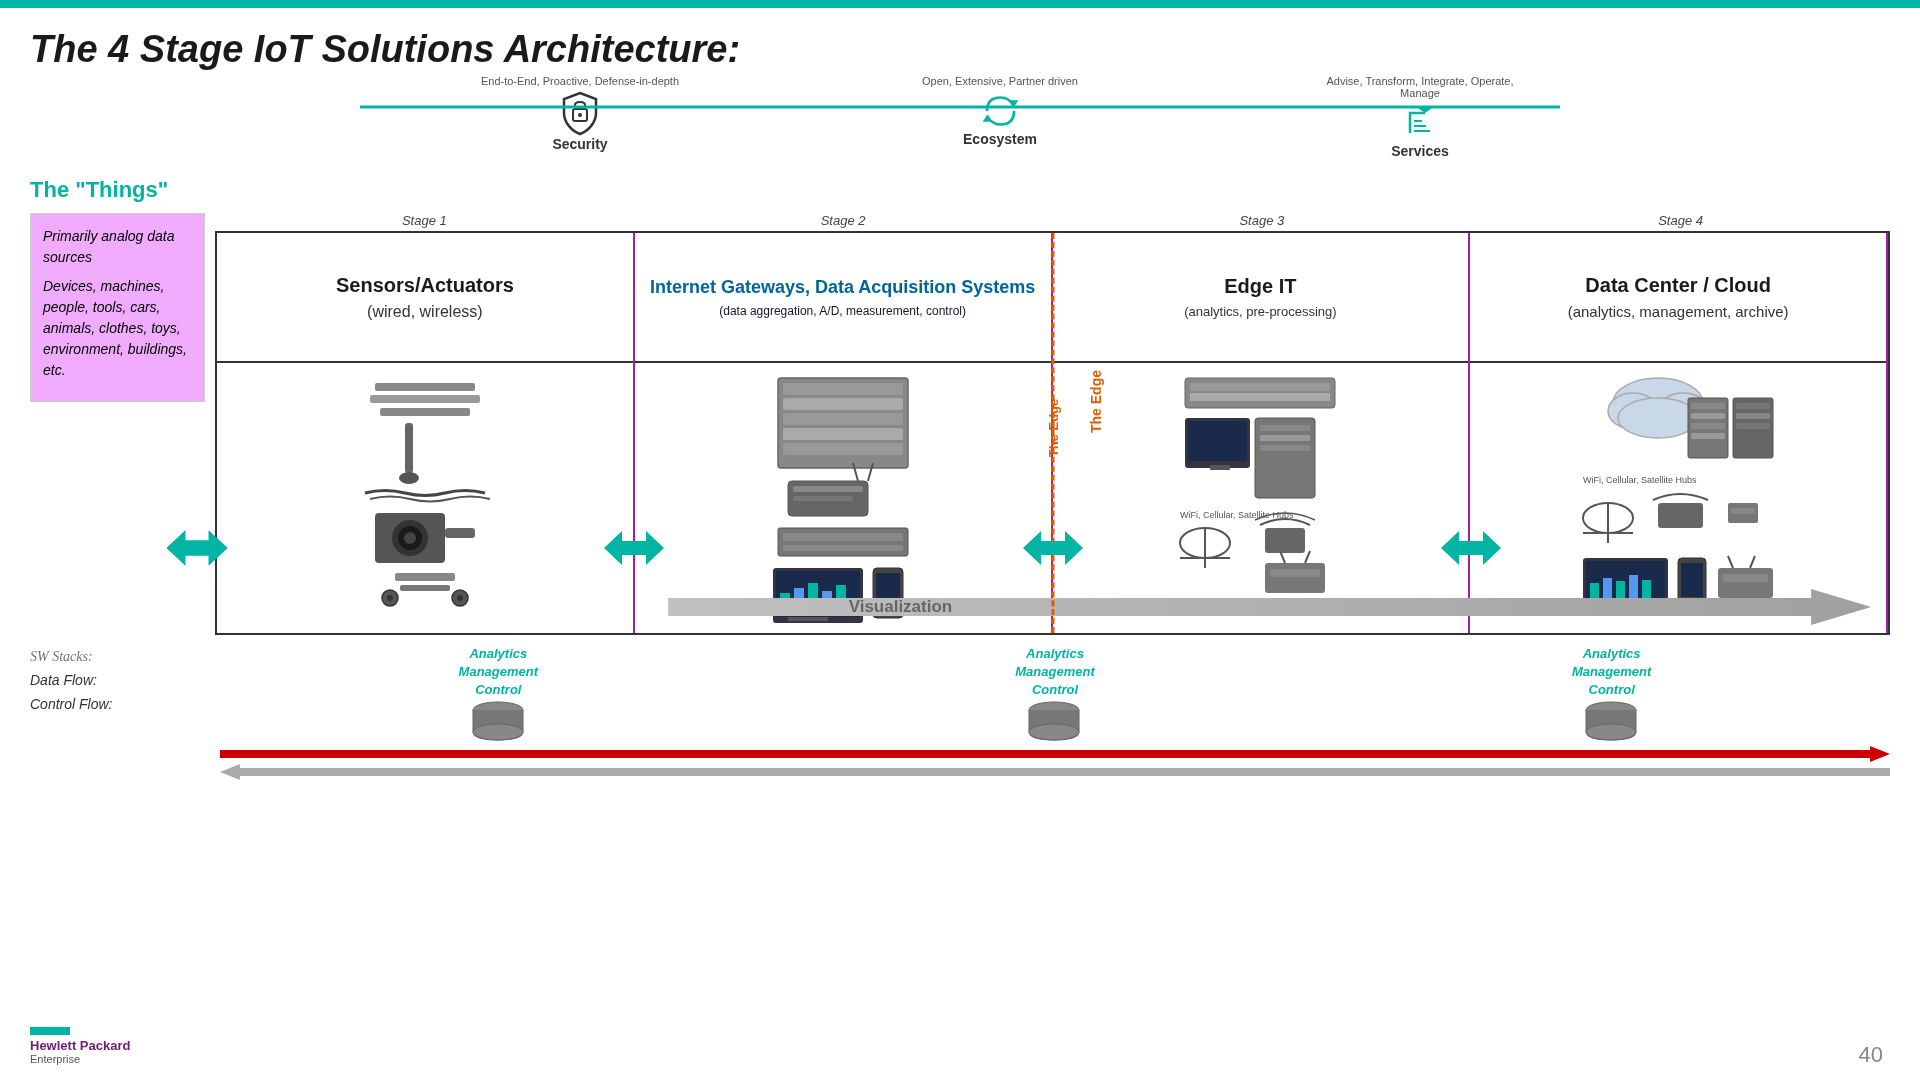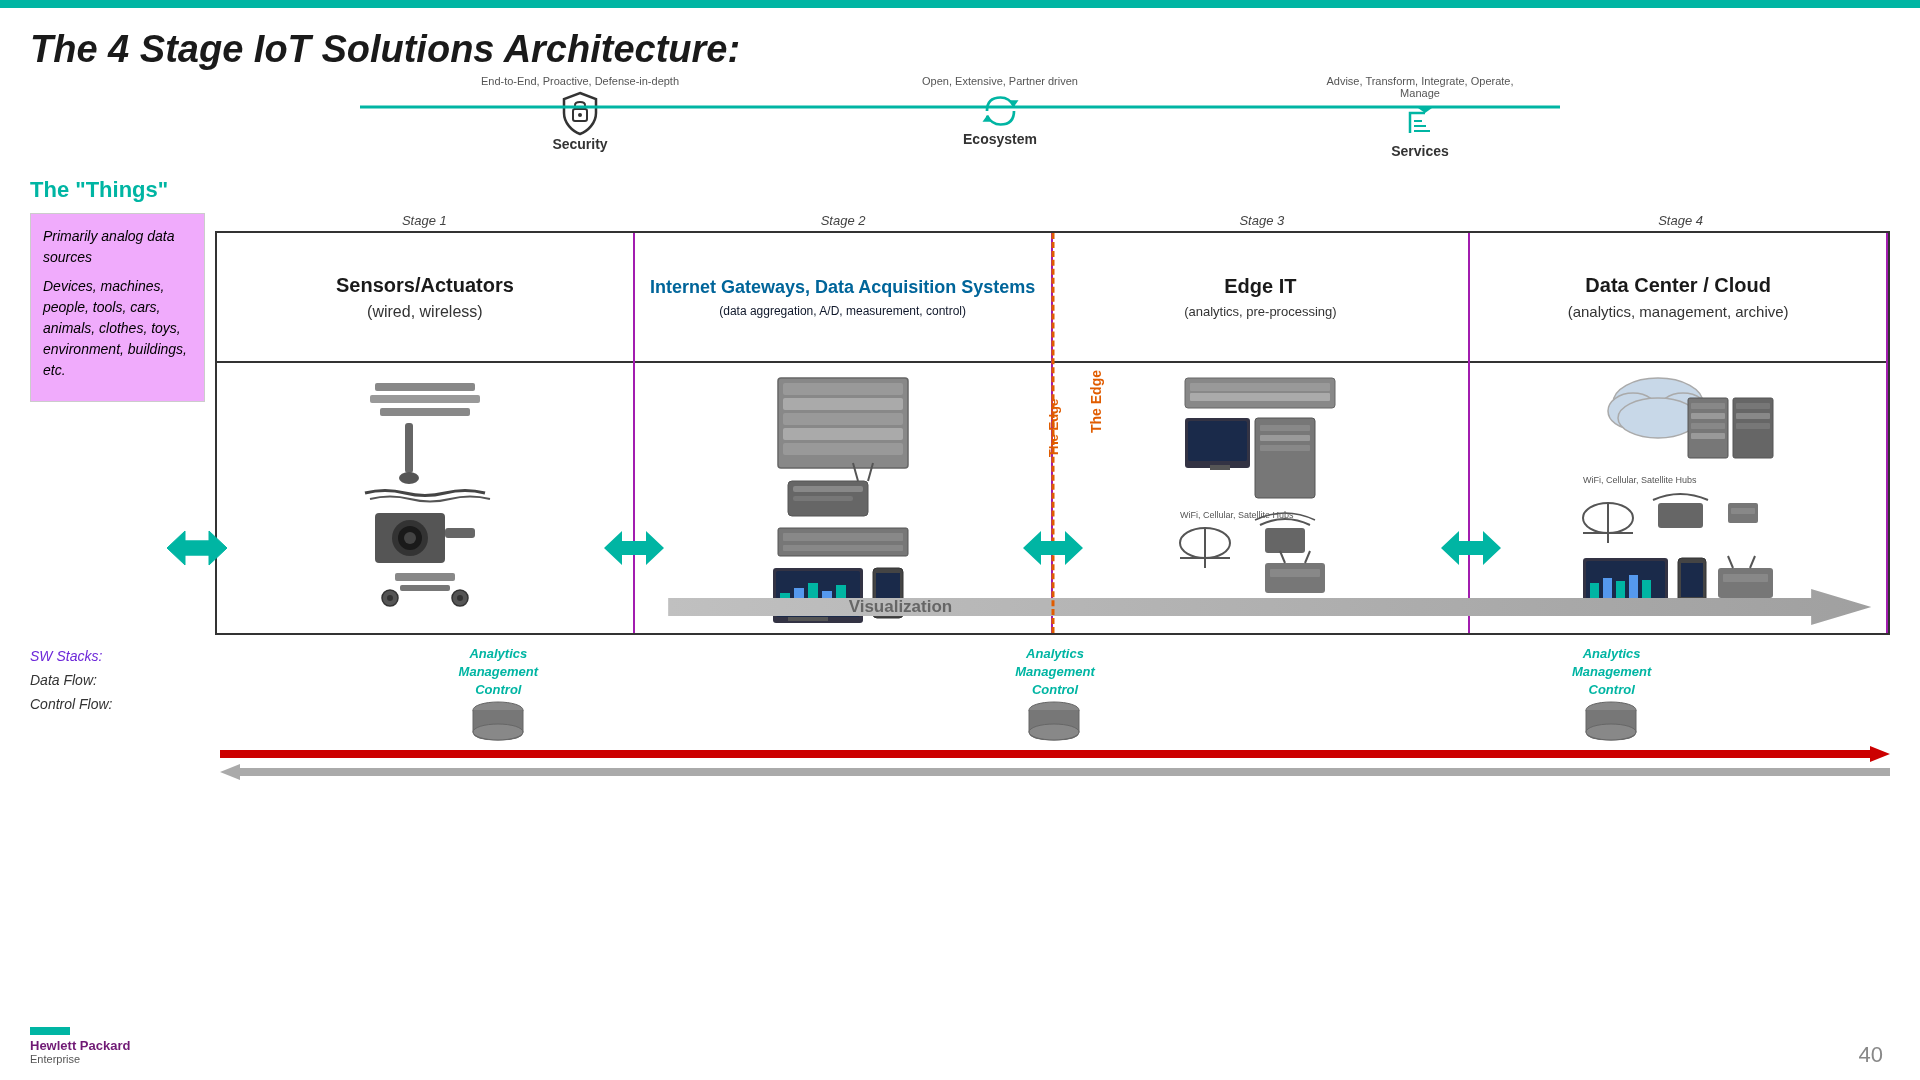--- a/index.html
+++ b/index.html
@@ -505,21 +505,21 @@
           The Edge
         </div>
 
       </div>
     </div>
   </div>
 
   <div style="display:flex; align-items:flex-start; margin-top:10px; padding-left:0;">
 
     <div style="width:190px; flex-shrink:0;">
-      <div style="font-style:italic; font-size:14px; color:#6d28d9; line-height:1.7;">SW Stacks:</div>
+      <div style="font-style:italic; font-size:14px; color:#737373; line-height:1.7;font-family:Liberation Serif, serif;">SW Stacks:</div>
       <div style="font-style:italic; font-size:14px; color:#333; line-height:1.7;">Data Flow:</div>
       <div style="font-style:italic; font-size:14px; color:#333; line-height:1.7;">Control Flow:</div>
     </div>
 
     <div style="flex:1; position:relative;">
 
       <div style="display:flex; justify-content:space-around; align-items:flex-end; margin-bottom:4px;">
 
         <div style="display:flex; flex-direction:column; align-items:center;">
           <div style="color:#00b5a3; font-weight:bold; font-style:italic; font-size:13px; text-align:center; line-height:1.4;">Analytics<br>Management<br>Control</div>

